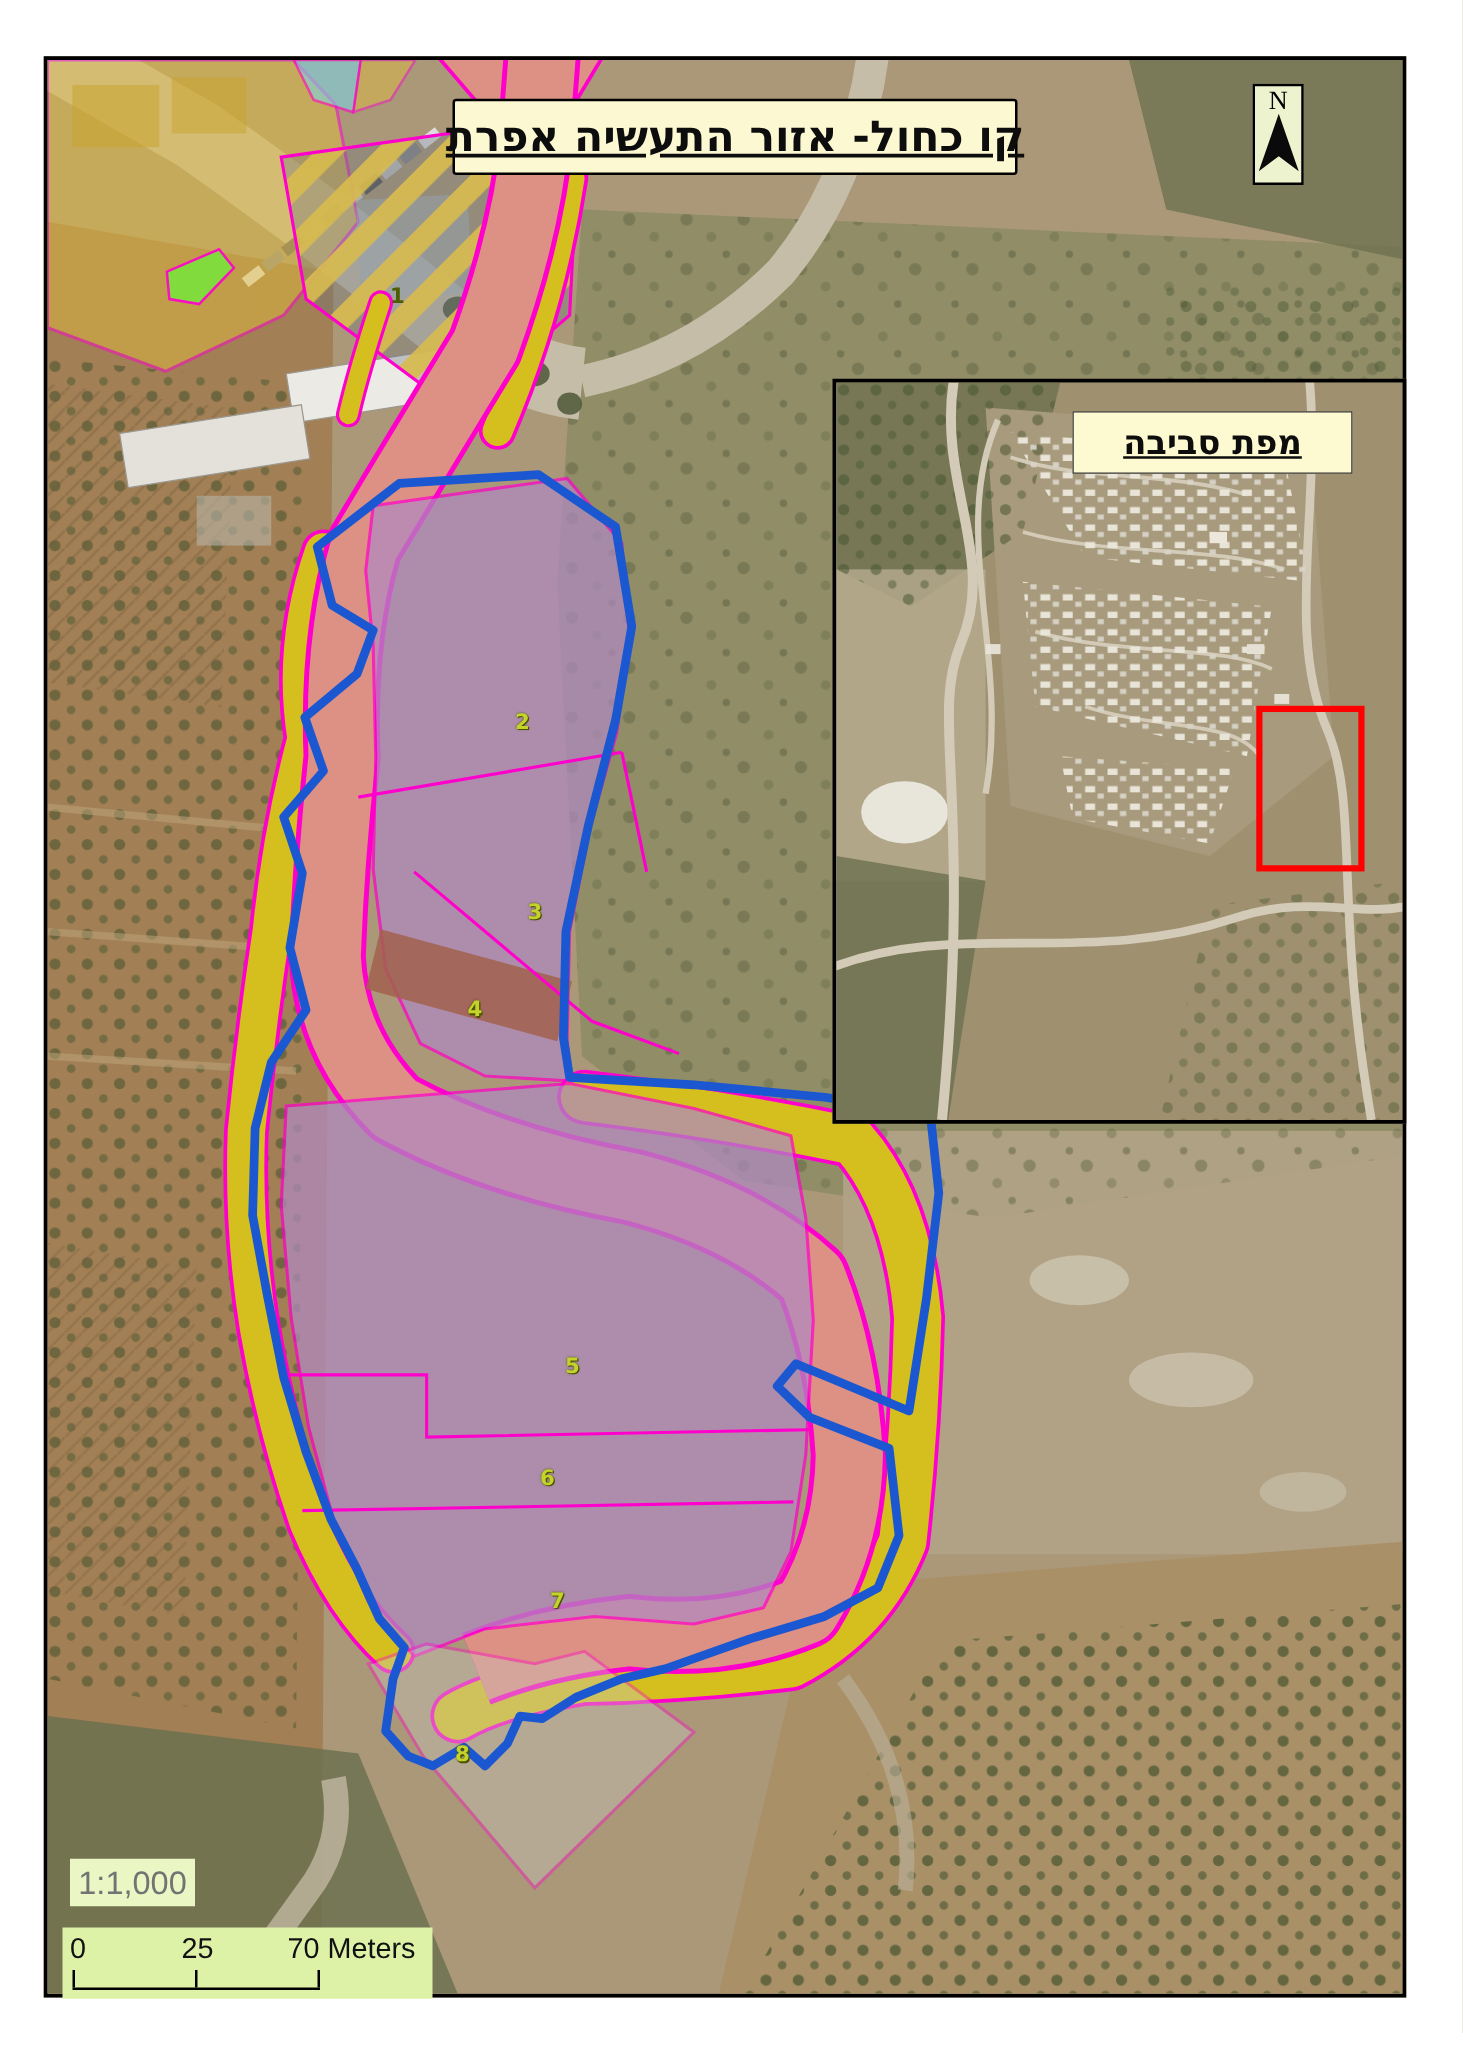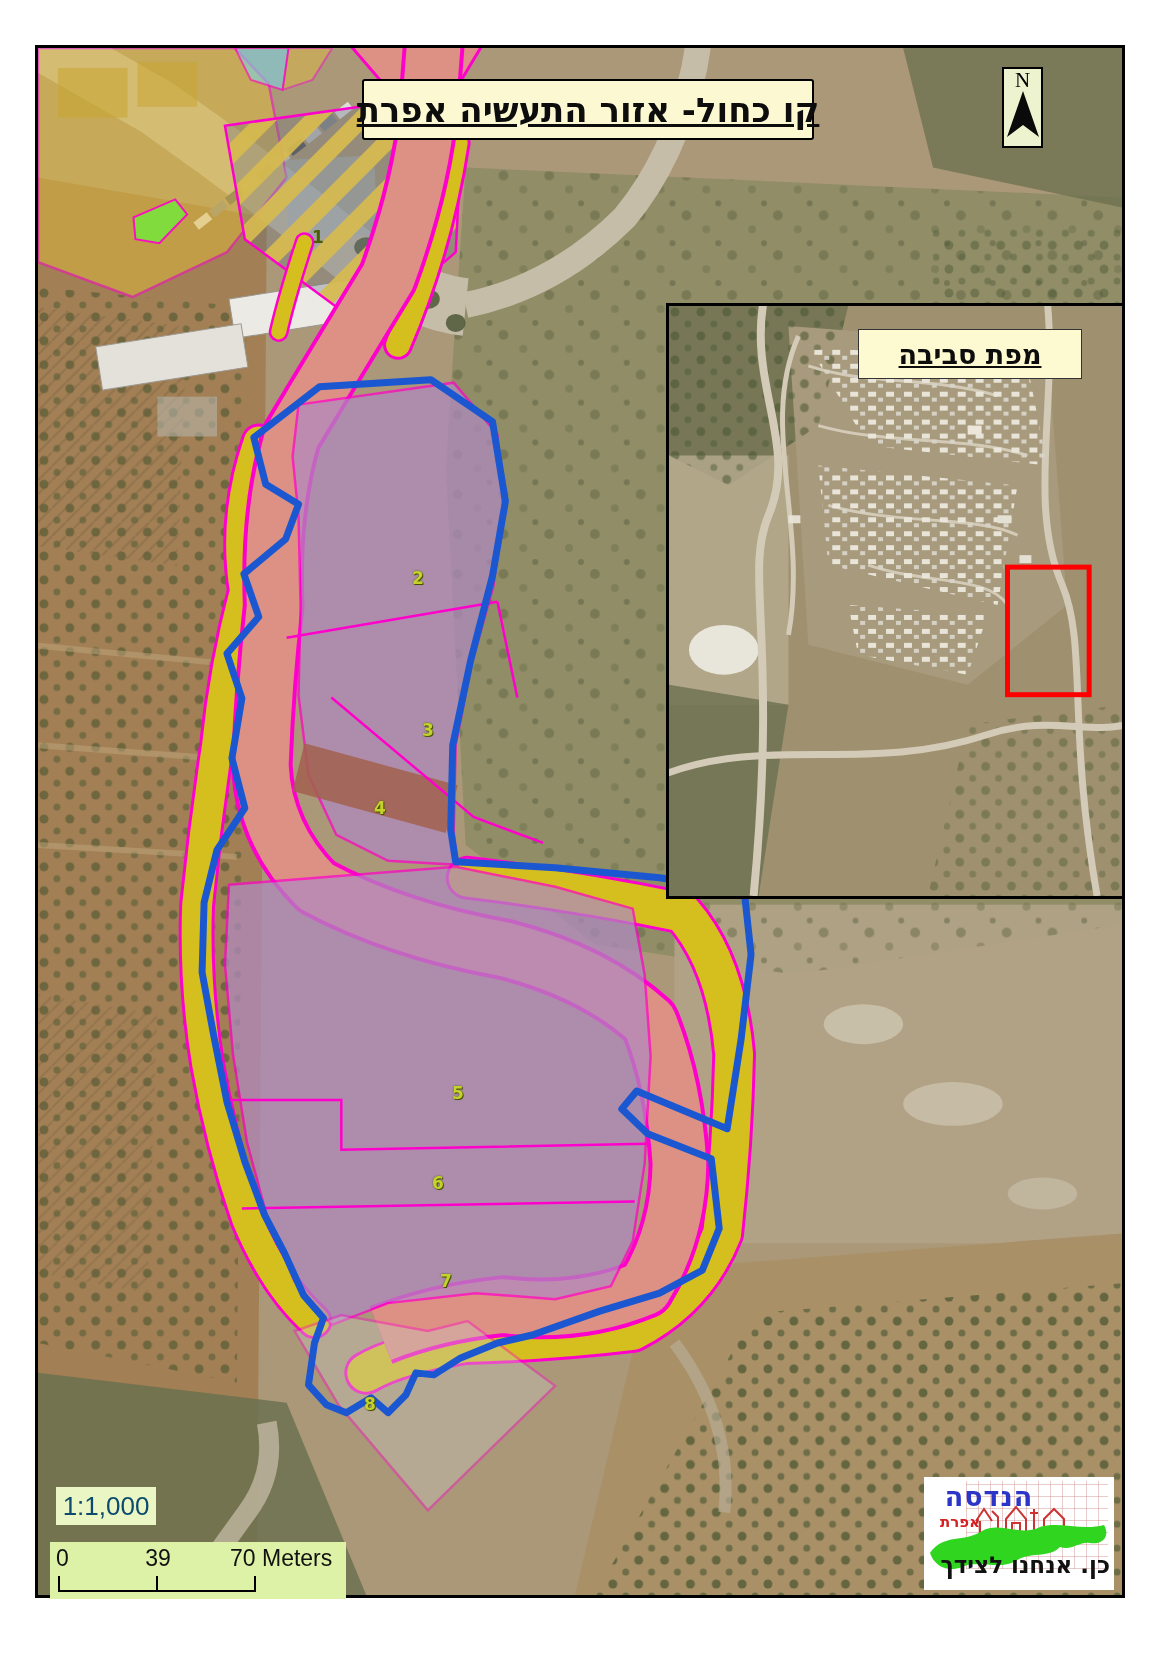--- a/index.html
+++ b/index.html
@@ -18,21 +18,21 @@
              box-sizing:border-box;text-align:center;}
   #north-box .n{font-family:"Liberation Serif",serif;font-size:21px;line-height:22px;color:#000;}
 
   #inset{left:666px;top:303px;width:459px;height:596px;border:3px solid #000;box-sizing:border-box;
          background:#9f9170;overflow:hidden;}
   #inset-title-box{left:858px;top:329px;width:222px;height:48px;background:#fdf9d0;border:1px solid #333;
                    display:flex;align-items:center;justify-content:center;}
   #inset-title-box .t{font-size:27px;font-weight:bold;text-decoration:underline;direction:rtl;color:#0d0d0d;}
 
   #ratio-box{left:56px;top:1487px;width:100px;height:38px;background:#eaf6c3;display:flex;align-items:center;justify-content:center;}
-  #ratio-box .t{font-family:"Liberation Sans",sans-serif;font-size:26px;color:#0c4a6e;}
+  #ratio-box .t{font-family:"Liberation Sans",sans-serif;font-size:26px;color:#737373;}
 
   #scalebar{left:50px;top:1542px;width:296px;height:57px;background:#def2a7;}
   #scalebar .lbl{position:absolute;font-family:"Liberation Sans",sans-serif;font-size:23px;color:#111;top:3px;}
   #sb-l0{left:6px;} #sb-l25{left:88px;width:40px;text-align:center;} #sb-l50{left:180px;}
   #sb-line{position:absolute;left:8px;top:34px;width:198px;height:14px;border-bottom:2px solid #000;}
   .tick{position:absolute;width:2px;height:14px;background:#000;top:0;}
 
   #logo-box{left:924px;top:1477px;width:190px;height:113px;background:#ffffff;}
   #logo-grid{left:42px;top:4px;width:142px;height:88px;
      background-image:repeating-linear-gradient(0deg,rgba(205,140,140,.45) 0 1px,transparent 1px 12px),
@@ -244,40 +244,23 @@
   <div class="num-label" style="left:458px;top:1093px;">5</div>
   <div class="num-label" style="left:438px;top:1183px;">6</div>
   <div class="num-label" style="left:446px;top:1281px;">7</div>
   <div class="num-label" style="left:370px;top:1404px;">8</div>
 
   <div id="ratio-box" class="abs">
     <div class="t">1:1,000</div>
   </div>
   <div id="scalebar" class="abs">
     <div class="lbl" id="sb-l0">0</div>
-    <div class="lbl" id="sb-l25">39</div>
+    <div class="lbl" id="sb-l25">25</div>
     <div class="lbl" id="sb-l50">70 Meters</div>
     <div id="sb-line">
       <div class="tick" style="left:0;"></div>
       <div class="tick" style="left:98px;"></div>
       <div class="tick" style="left:196px;"></div>
     </div>
   </div>
 
-  <div id="logo-box" class="abs">
-    <div id="logo-grid" class="abs"></div>
-    <svg class="abs" style="left:48px;top:26px;" width="100" height="36" viewBox="0 0 100 36">
-      <g stroke="#cc3333" stroke-width="2" fill="none">
-        <path d="M4,18 L12,6 L20,18 M8,18 L8,30 L26,30 L26,14 L20,8"></path>
-        <path d="M34,16 L44,4 L54,16 L54,30 L34,30 Z M40,30 L40,20 L48,20 L48,30"></path>
-        <path d="M62,6 L62,28 M58,10 L66,10"></path>
-        <path d="M72,16 L82,6 L92,16 L92,28 L72,28 Z"></path>
-      </g>
-    </svg>
-    <div id="logo-name" class="abs">הנדסה</div>
-    <div id="logo-sub" class="abs">אפרת</div>
-    <svg class="abs" style="left:2px;top:42px;" width="186" height="62" viewBox="0 0 186 62">
-      <path d="M4,34 C18,14 38,24 56,12 C74,2 94,18 114,8 C132,2 156,12 178,6 C184,16 178,26 164,24 C154,22 146,32 134,28 C122,40 104,32 90,42 C72,52 54,40 36,48 C20,54 8,46 4,34 Z" fill="#2fd51f"></path>
-    </svg>
-    <div id="logo-tagline" class="abs">כן. אנחנו לצידך</div>
-  </div>
 
 </div>
 
 </body></html>

